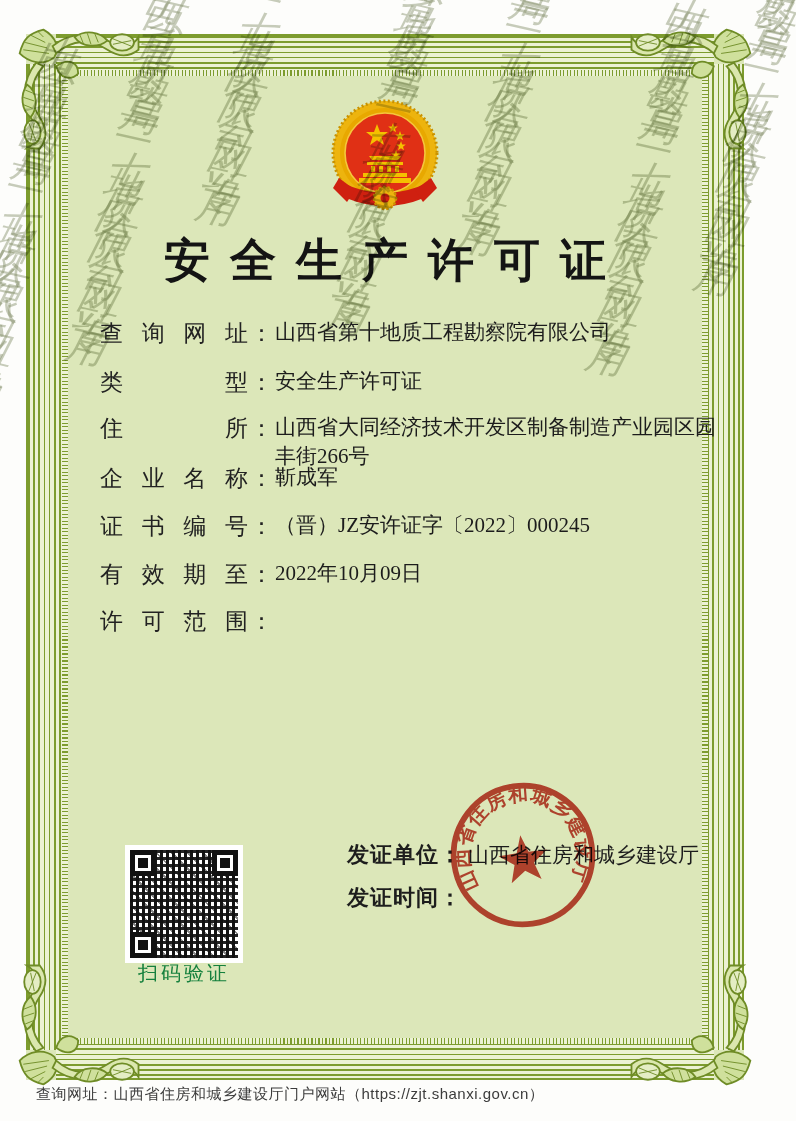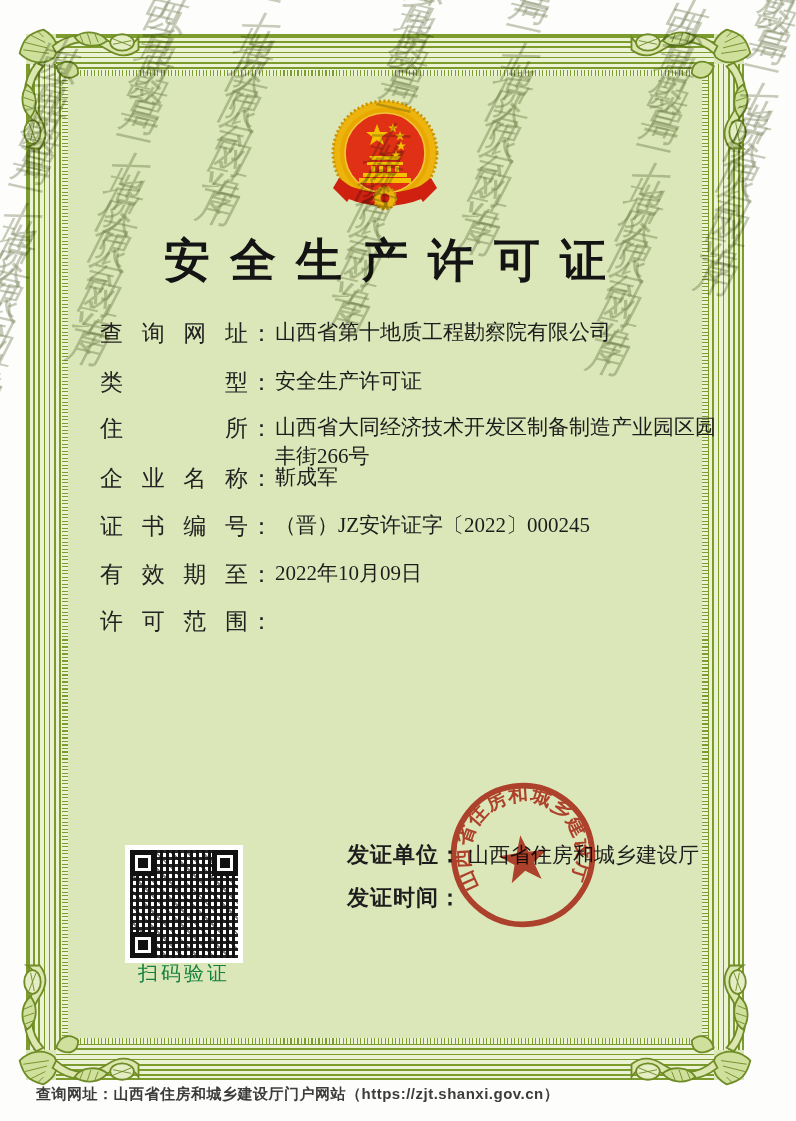--- a/index.html
+++ b/index.html
@@ -106,21 +106,21 @@
   .wm:nth-of-type(1){left:-18px;top:-150px;}
   .wm:nth-of-type(2){left:108px;top:-50px;}
   .wm:nth-of-type(3){left:238px;top:-190px;}
   .wm:nth-of-type(4){left:368px;top:-80px;}
   .wm:nth-of-type(5){left:498px;top:-160px;}
   .wm:nth-of-type(6){left:628px;top:-40px;}
   .wm:nth-of-type(7){left:736px;top:-120px;}
   
   .footer{
     position:absolute;left:36px;top:1085px;z-index:10;
-    font-size:15px;font-weight:700;color:#3c3c3c;letter-spacing:.5px;
+    font-size:15px;font-weight:400;color:#3c3c3c;letter-spacing:.5px;
     font-family:"Liberation Sans",sans-serif;
   }
 </style>
 </head>
 <body>
 
 <div class="paper">
 
   <div class="band band-h band-top"></div>
   <div class="band band-h band-bottom"></div>

